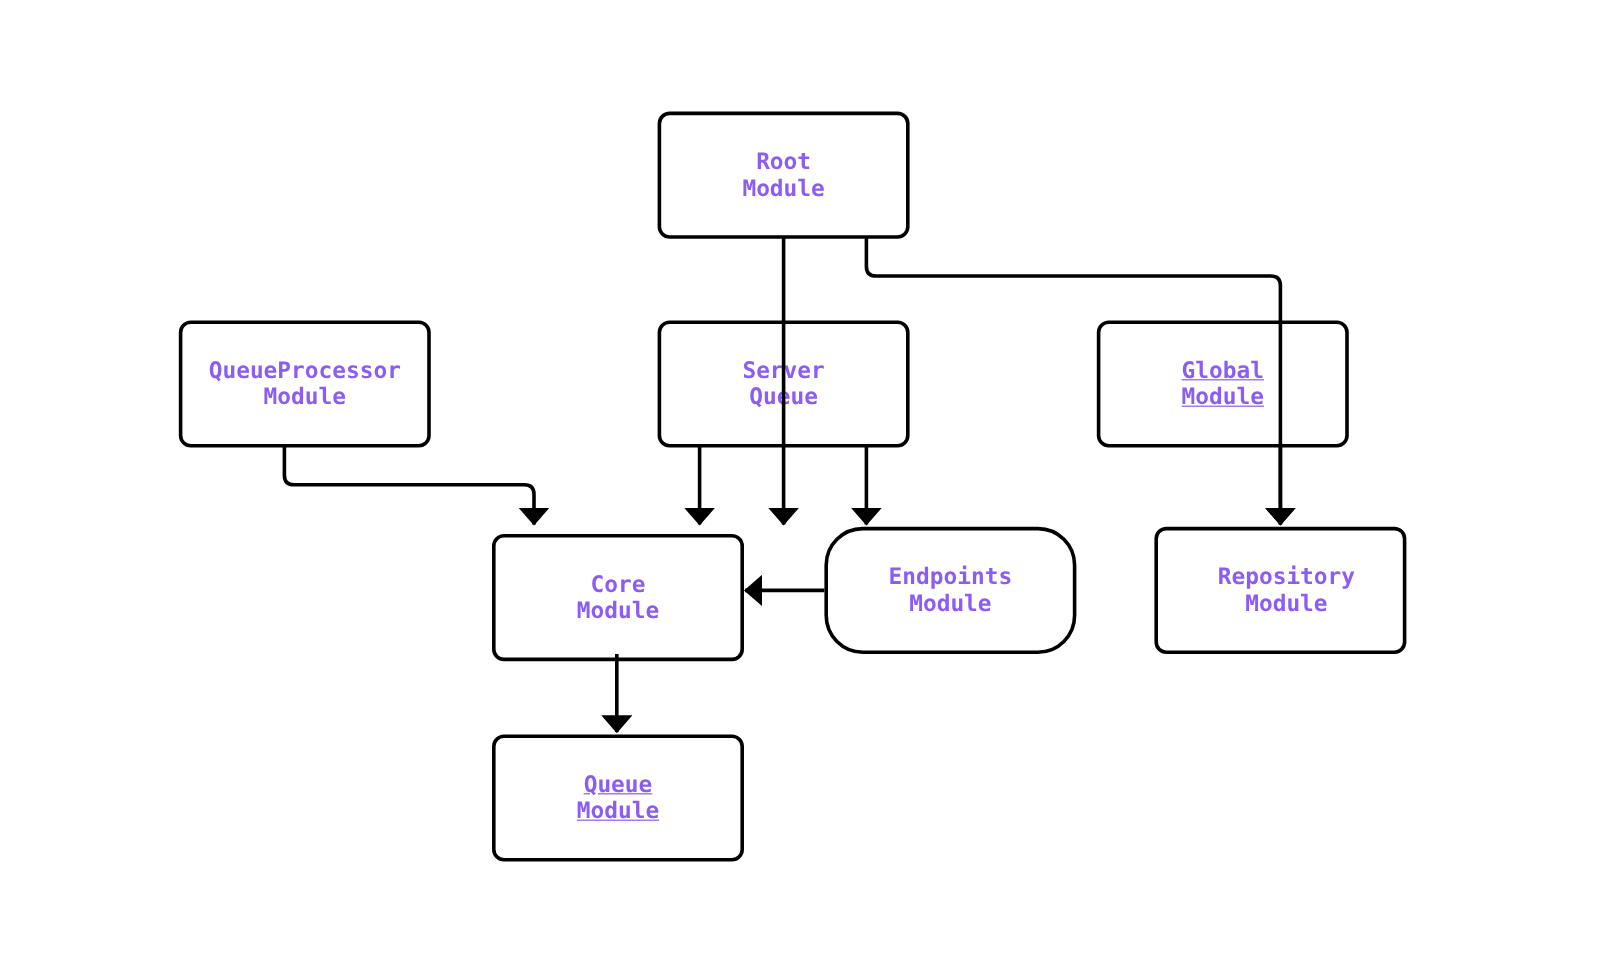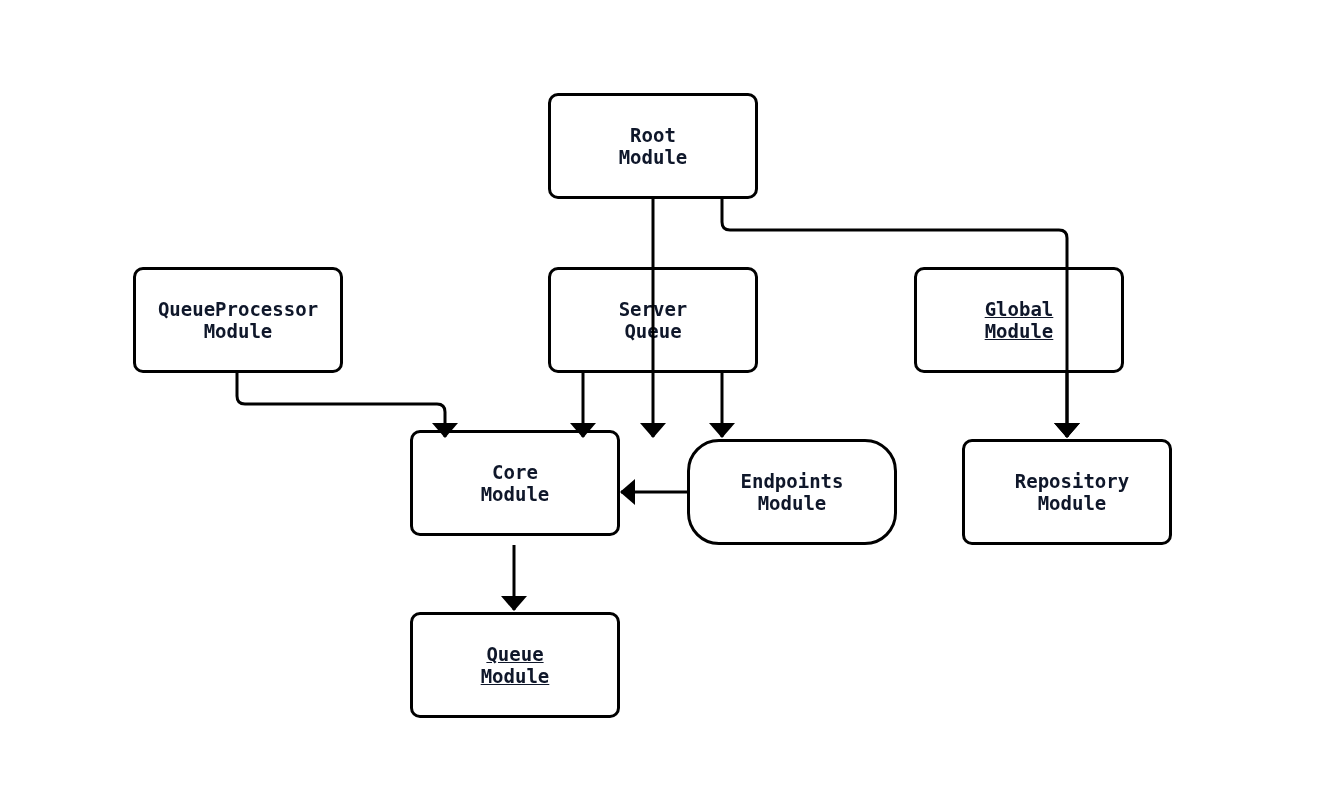--- a/index.html
+++ b/index.html
@@ -23,29 +23,29 @@
     background: #ffffff;
     border: 3px solid #000000;
     border-radius: 10px;
     display: flex;
     align-items: center;
     justify-content: center;
     text-align: center;
     font-weight: bold;
     font-size: 19px;
     line-height: 22px;
-    color: #0f172a;
+    color: #8b5cf6;
     white-space: pre-line;
     z-index: 1;
   }
   .n-root        { left: 548px; top: 93px;  }
-  .n-qp          { left: 133px; top: 267px; }
+  .n-qp          { left: 149px; top: 267px; }
   .n-server      { left: 548px; top: 267px; }
   .n-global      { left: 914px; top: 267px; text-decoration: underline; }
-  .n-core        { left: 410px; top: 430px; }
+  .n-core        { left: 410px; top: 445px; }
   .n-endpoints   { left: 687px; top: 439px; border-radius: 32px; }
   .n-repository  { left: 962px; top: 439px; padding-left: 10px; }
   .n-queue       { left: 410px; top: 612px; text-decoration: underline; }
   .edges-layer {
     position: absolute;
     inset: 0;
     width: 1337px;
     height: 809px;
     z-index: 2;
     pointer-events: none;

